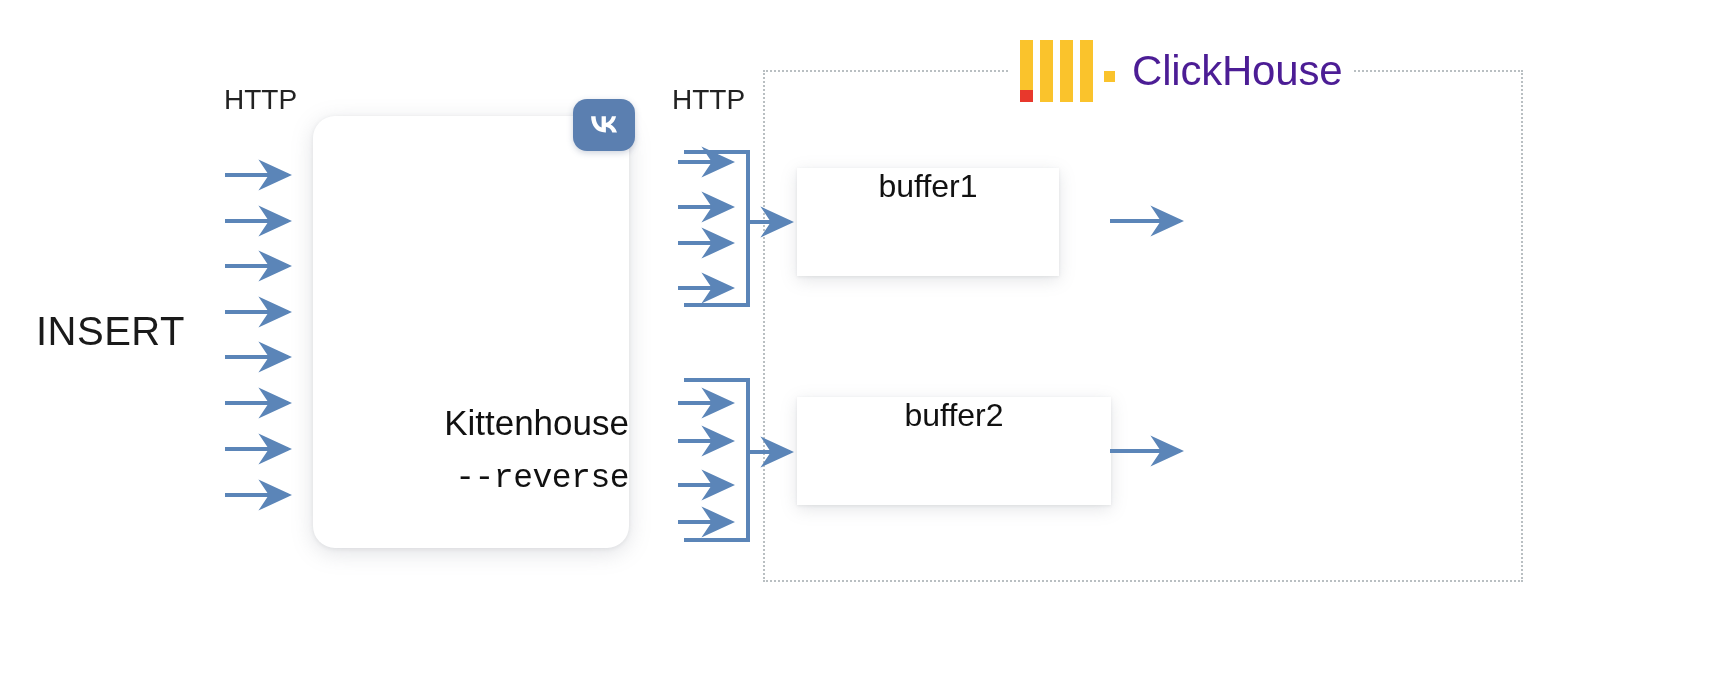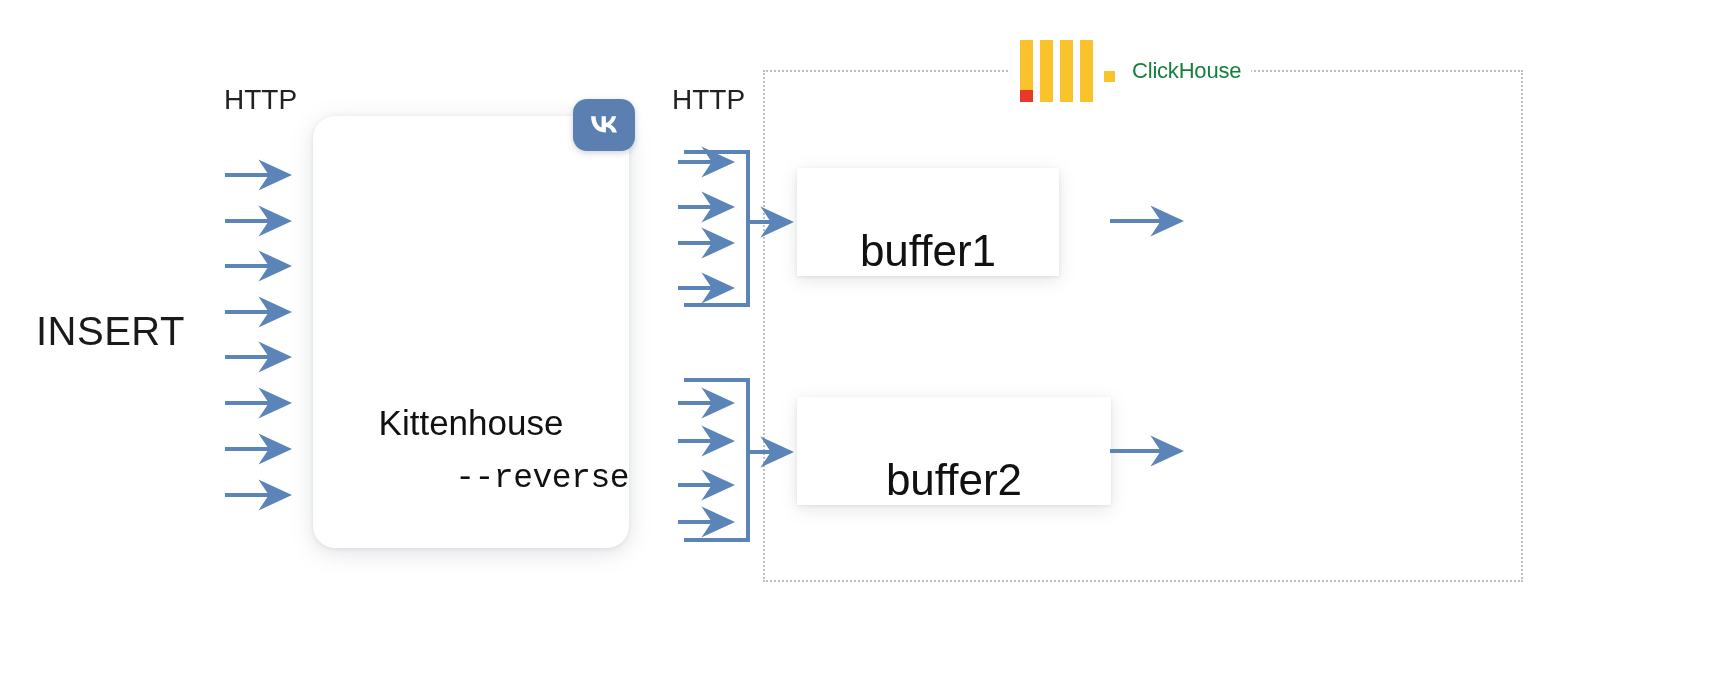--- a/index.html
+++ b/index.html
@@ -31,21 +31,21 @@
     position:absolute;
     left:313px;top:116px;
     width:316px;height:432px;
     background:#ffffff;
     border-radius:22px;
     box-shadow:0 5px 22px rgba(120,125,135,0.22),
                0 1px 4px rgba(120,125,135,0.14);
   }
   #kittenhouse-title{
     position:absolute;left:0;right:0;top:287px;
-    text-align:center;font-size:35px;color:#111;
+    text-align:right;font-size:35px;color:#111;
   }
   #kittenhouse-flag{
     position:absolute;left:0;right:0;top:344px;
     text-align:right;font-size:33px;color:#111;
     font-family:"Liberation Mono", monospace;
     letter-spacing:-0.5px;
   }
 
   
   #vk-badge{
@@ -75,30 +75,30 @@
   }
   #ch-mark{position:relative;width:78px;height:62px;}
   .ch-bar{position:absolute;top:0;width:13px;height:62px;background:#fac32c;}
   .ch-bar.b1{left:0;}
   .ch-bar.b2{left:20px;}
   .ch-bar.b3{left:40px;}
   .ch-bar.b4{left:60px;}
   #ch-red{position:absolute;left:0;bottom:0;width:13px;height:12px;background:#e8382c;}
   #ch-dot{width:11px;height:11px;background:#fac32c;margin-left:6px;margin-top:10px;}
   #clickhouse-label{
-    font-size:22px;color:#15803d;margin-left:17px;
+    font-size:42px;color:#4c1d95;margin-left:17px;
     letter-spacing:-0.2px;
   }
 
   
   .node-box{
     position:absolute;
     background:#ffffff;
-    display:flex;align-items:flex-end;justify-content:center;
-    font-size:44px;color:#111;
+    display:flex;align-items:flex-start;justify-content:center;
+    font-size:32px;color:#111;
     box-shadow:0 4px 16px rgba(120,125,135,0.20),
                0 1px 3px rgba(120,125,135,0.14);
   }
   #box-buffer1{left:797px;top:168px;width:262px;height:108px;}
   #box-table1 {left:1224px;top:168px;width:259px;height:108px;}
   #box-buffer2{left:797px;top:397px;width:314px;height:108px;}
   #box-table2 {left:1224px;top:397px;width:259px;height:108px;}
 
   
   svg.arrows{position:absolute;left:0;top:0;width:1728px;height:688px;

